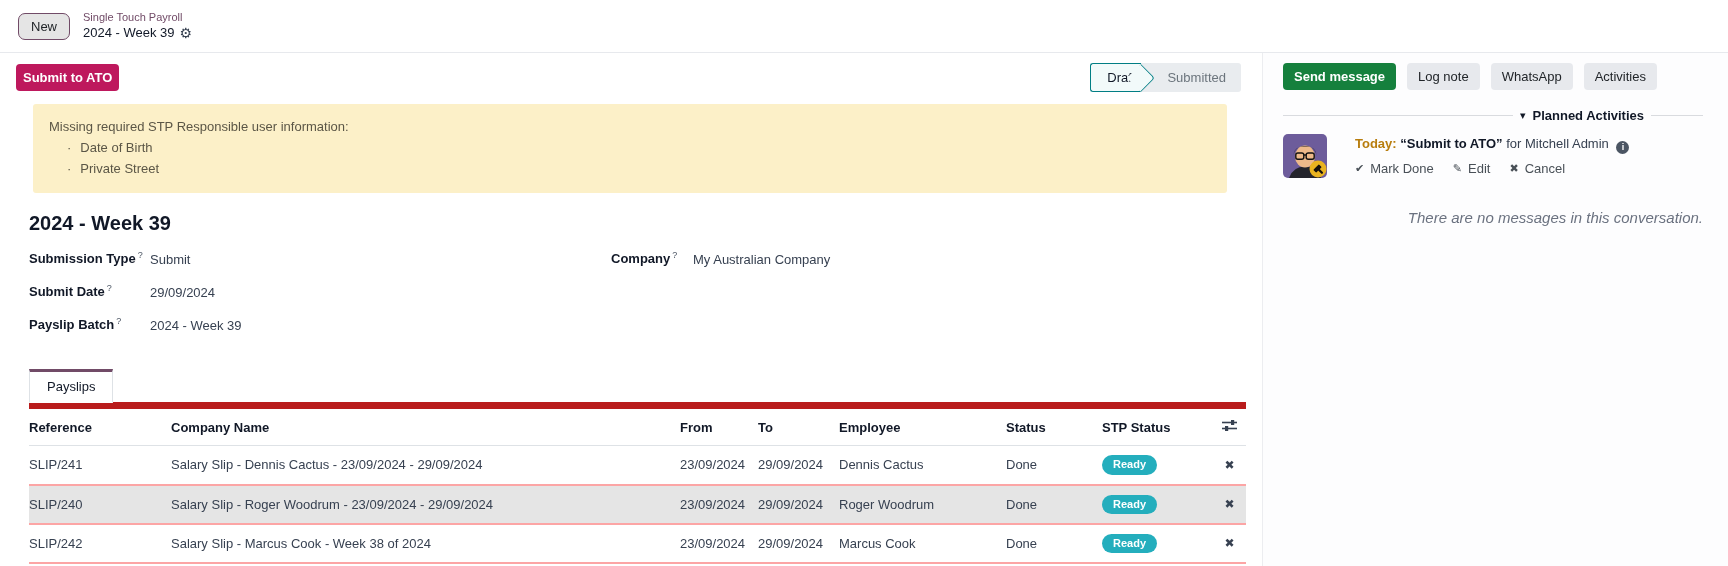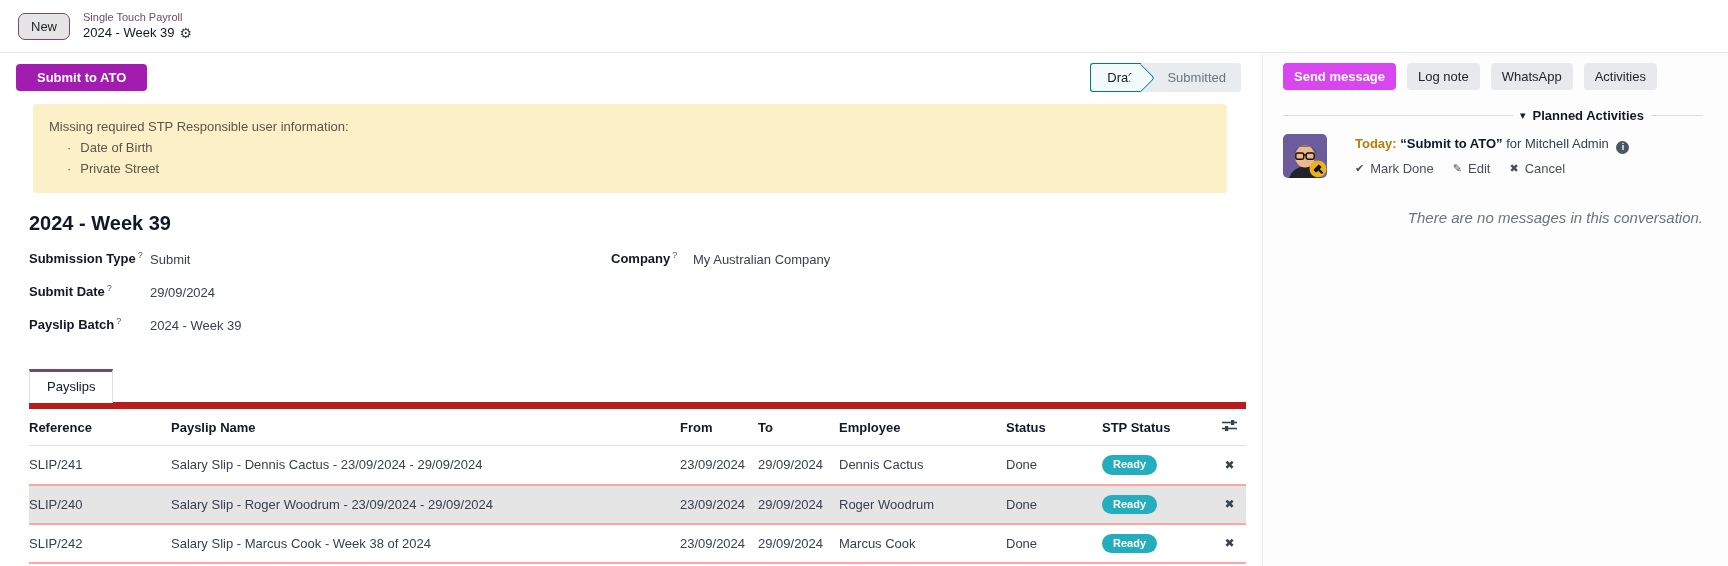--- a/index.html
+++ b/index.html
@@ -17,21 +17,21 @@
   .crumbs { display:flex; flex-direction:column; line-height:1.3; }
   .crumb-app { color:#714B67; font-size:11px; font-weight:500; cursor:pointer; }
   .crumb-rec { font-size:13px; color:#111827; font-weight:500; display:flex; align-items:center; gap:5px; }
   .gear { font-size:14px; color:#374151; cursor:pointer; line-height:1; }
 
   .content { display:flex; height:513px; }
 
   
   .form-pane { flex:1; min-width:0; background:#fff; }
   .form-header { display:flex; justify-content:space-between; align-items:center; padding:10px 21px 8px 16px; }
-  .btn-primary { background:#a21caf; color:#fff; border:none; border-radius:4px; padding:6px 21px; font-size:13px; font-weight:700; cursor:pointer; font-family:inherit; }
+  .btn-primary { background:#be185d; color:#fff; border:none; border-radius:4px; padding:6px 7px; font-size:13px; font-weight:700; cursor:pointer; font-family:inherit; }
 
   .statusbar { display:flex; align-items:stretch; }
   .status-draft { position:relative; z-index:2; background:#f2fafa; border:1px solid #017E84; border-right:none; border-radius:3px 0 0 3px; padding:5px 6px 5px 16px; font-weight:500; color:#111827; cursor:pointer; line-height:17px; }
   .status-draft::after { content:""; position:absolute; top:4px; right:-9.5px; width:19px; height:19px; transform:rotate(45deg); border-top:1px solid #017E84; border-right:1px solid #017E84; background:#f2fafa; border-top-right-radius:4px; }
   .status-submitted { background:#e9ecef; color:#6c757d; padding:5px 15px 5px 26px; border-radius:0 3px 3px 0; display:flex; align-items:center; cursor:pointer; line-height:17px; }
 
   .sheet { padding:0 16px 0 29px; }
   .alert { background:#fcf0c8; border-radius:3px; padding:13px 16px 14px; margin:4px 19px 0 4px; line-height:1.6; color:#5b5646; }
   .alert-item { padding-left:18px; display:flex; gap:9px; }
 
@@ -59,21 +59,21 @@
   .th-icon { text-align:center !important; padding-right:0 !important; }
   .badge-ready { background:#24AEBD; color:#fff; font-size:11px; font-weight:700; padding:3px 11px; border-radius:11px; display:inline-block; line-height:1.2; }
   .cell-del { text-align:center; color:#111827; font-weight:700; font-size:12px; cursor:pointer; padding-right:0 !important; }
   .add-line-row td { border-bottom:none; padding:11px 0; }
   .add-line-row a { color:#714B67; cursor:pointer; }
 
   
   .chatter { width:466px; flex:none; background:#fdfdfe; border-left:1px solid #ecedf0; padding:10px 25px 0 20px; }
   .chatter-buttons { display:flex; gap:11px; }
   .btn-chat { background:#e7e9ed; border:none; border-radius:4px; padding:6px 11px; font-size:13px; color:#212529; cursor:pointer; font-family:inherit; }
-  .btn-chat.primary { background:#d946ef; color:#fff; font-weight:700; }
+  .btn-chat.primary { background:#15803d; color:#fff; font-weight:700; }
 
   .activities-header { display:flex; align-items:center; margin-top:18px; gap:7px; cursor:pointer; }
   .ah-line { height:1px; background:#d9dbdf; flex:1; }
   .ah-line.short { flex:0 0 52px; }
   .ah-caret { font-size:11px; color:#111827; }
   .ah-label { font-weight:700; font-size:13px; color:#111827; }
 
   .activity-row { display:flex; gap:28px; margin-top:11px; }
   .avatar-wrap { width:44px; height:44px; position:relative; flex:none; cursor:pointer; }
   .activity-body { padding-top:2px; }
@@ -175,21 +175,21 @@
               <col style="width:78px">
               <col style="width:81px">
             <col style="width:167px">
               <col style="width:96px">
               <col style="width:111px">
               <col>
           </colgroup>
           <thead>
             <tr>
               <th>Reference</th>
-              <th>Payslip Name</th>
+              <th>Company Name</th>
               <th>From</th>
               <th>To</th>
               <th>Employee</th>
               <th>Status</th>
               <th>STP Status</th>
               <th class="th-icon">
                 <svg width="15" height="13" viewBox="0 0 15 13" aria-hidden="true">
                   <line x1="0" y1="3.5" x2="15" y2="3.5" stroke="#374151" stroke-width="1.6"></line>
                   <line x1="0" y1="9.5" x2="15" y2="9.5" stroke="#374151" stroke-width="1.6"></line>
                   <rect x="9" y="1" width="3.2" height="5" fill="#374151"></rect>

